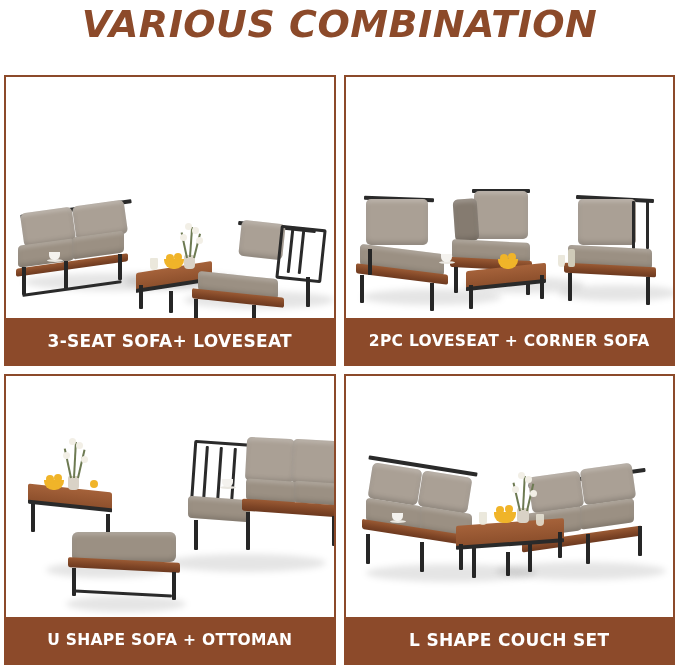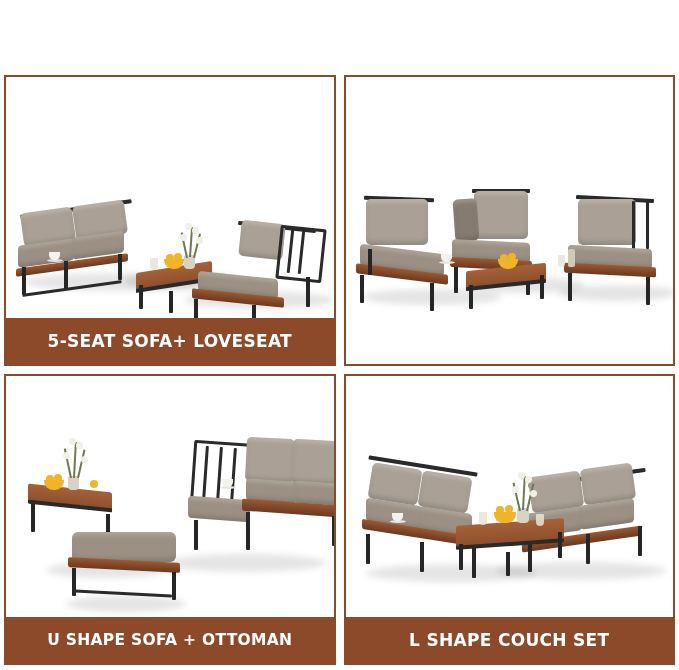--- a/index.html
+++ b/index.html
@@ -162,20 +162,21 @@
     position: absolute;
     background: #f0b429;
     border-radius: 0 0 9px 9px;
   }
 </style>
 </head>
 <body>
 
 <div class="page">
 
+  <div class="headline">VARIOUS COMBINATION</div>
 
   <div class="grid">
 
     <div class="cell">
       <div class="photo">
 
         <div class="shadow" style="left:18px; top:196px; width:180px; height:18px;"></div>
         <div class="shadow" style="left:118px; top:196px; width:120px; height:16px;"></div>
         <div class="shadow" style="left:178px; top:214px; width:150px; height:18px;"></div>
 
@@ -230,21 +231,21 @@
           <div class="frame" style="left:294px; top:153px; width:3px; height:44px; transform:rotate(6deg);"></div>
           <div class="cushion seat" style="left:192px; top:198px; width:80px; height:20px; transform:skewY(6deg);"></div>
           <div class="wood" style="left:186px; top:216px; width:92px; height:10px; transform:skewY(6deg);"></div>
           <div class="leg" style="left:188px; top:222px; height:28px;"></div>
           <div class="leg" style="left:246px; top:228px; height:28px;"></div>
           <div class="leg" style="left:300px; top:200px; height:30px;"></div>
 
         </div>
 
       </div>
-      <div class="caption">5-SEAT SOFA+ LOVESEAT</div>
+      <div class="caption">3-SEAT SOFA+ LOVESEAT</div>
     </div>
 
     <div class="cell">
       <div class="photo">
 
         <div class="shadow" style="left:16px; top:212px; width:140px; height:16px;"></div>
         <div class="shadow" style="left:118px; top:200px; width:120px; height:16px;"></div>
         <div class="shadow" style="left:212px; top:208px; width:120px; height:16px;"></div>
 
         <div class="piece">
@@ -286,20 +287,21 @@
           <div class="frame" style="left:300px; top:124px; width:3px; height:48px;"></div>
           <div class="cushion seat" style="left:222px; top:170px; width:84px; height:20px; transform:skewY(3deg);"></div>
           <div class="wood" style="left:218px; top:188px; width:92px; height:10px; transform:skewY(3deg);"></div>
           <div class="leg" style="left:222px; top:196px; height:28px;"></div>
           <div class="leg" style="left:300px; top:200px; height:28px;"></div>
           <div class="glass" style="left:212px; top:178px; width:7px; height:12px;"></div>
           <div class="bottle" style="left:222px; top:172px; width:7px; height:18px;"></div>
         </div>
 
       </div>
+      <div class="caption small">2PC LOVESEAT + CORNER SOFA</div>
     </div>
 
     <div class="cell">
       <div class="photo">
 
         <div class="shadow" style="left:160px; top:178px; width:160px; height:18px;"></div>
         <div class="shadow" style="left:40px; top:186px; width:120px; height:16px;"></div>
         <div class="shadow" style="left:60px; top:220px; width:120px; height:16px;"></div>
 
         <div class="piece">

